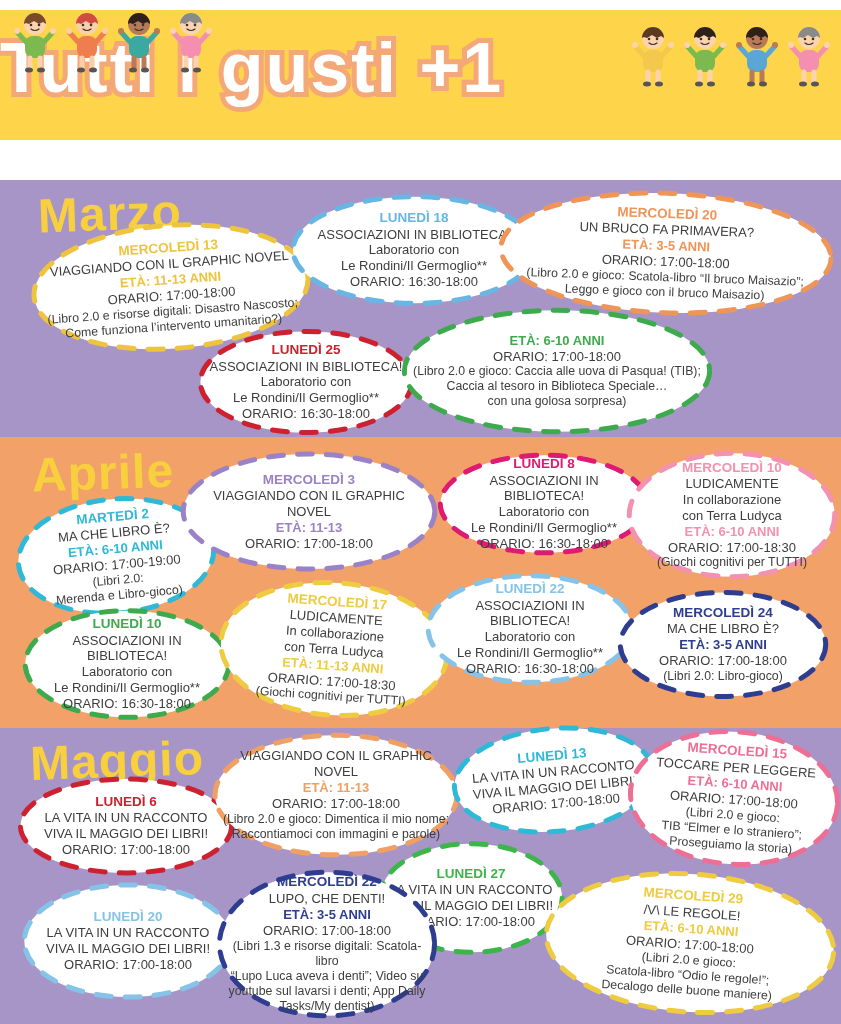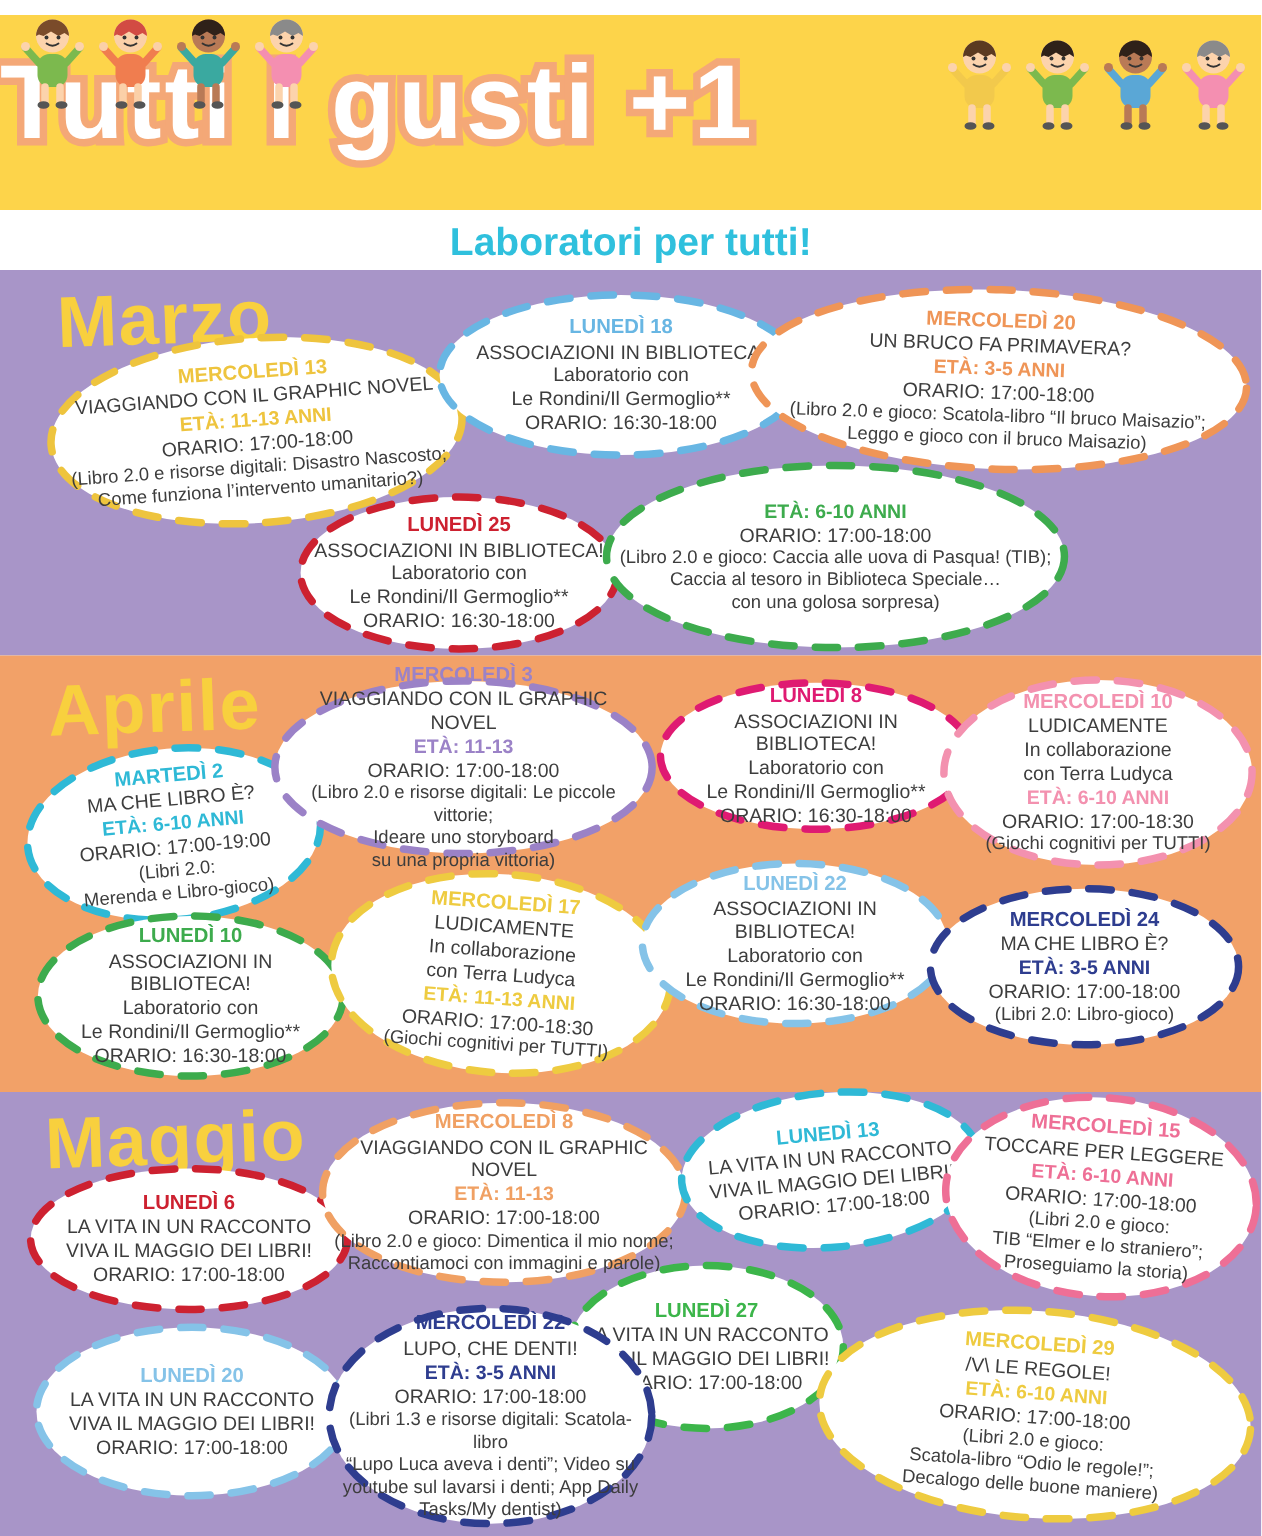--- a/index.html
+++ b/index.html
@@ -70,21 +70,20 @@
     <use href="#kid" x="156" style="--shirt:#f48fb1;--hair:#8a8a8a;--skin:#fcd3ac"></use>
   </svg>
   <svg class="kids kids-right" width="208" height="66" viewBox="0 0 208 66">
     <use href="#kid" x="0" style="--shirt:#f2c94c;--hair:#5b3a21;--skin:#fcd3ac"></use>
     <use href="#kid" x="52" style="--shirt:#7cb94e;--hair:#2f2119;--skin:#fcd3ac"></use>
     <use href="#kid" x="104" style="--shirt:#5aa7d6;--hair:#2f2119;--skin:#b97a56"></use>
     <use href="#kid" x="156" style="--shirt:#f48fb1;--hair:#8a8a8a;--skin:#fcd3ac"></use>
   </svg>
 
   <div class="main-title" style="--accent: #f4a877;">Tutti i gusti +1</div>
-  <div class="subtitle" style="--accent: #2fc0dd;">Laboratori per tutti!</div>
 
   
   <div class="section sec-marzo" style="background: rgb(168, 149, 200);"></div>
   <div class="month-title" style="left: 38px; top: 186px; --accent: #f8d03e;">Marzo</div>
 
   <div class="bubble" style="left: 28px; top: 220px; width: 286px; height: 134px; --rot: -4deg; --accent: #eec43e;">
     <svg class="ring">
         <ellipse cx="50%" cy="50%" rx="48%" ry="46%"></ellipse>
       </svg>
     <div class="content">
@@ -170,23 +169,20 @@
 
   <div class="bubble" style="left: 178px; top: 449px; width: 262px; height: 125px; --accent: #9b82c7;">
     <svg class="ring">
         <ellipse cx="50%" cy="50%" rx="48%" ry="46%"></ellipse>
       </svg>
     <div class="content">
       <span class="day">MERCOLEDÌ 3</span>
       <span class="etitle">VIAGGIANDO CON IL GRAPHIC NOVEL</span>
       <span class="age">ETÀ: 11-13</span>
       <span class="time">ORARIO: 17:00-18:00</span>
-      <span class="notes">(Libro 2.0 e risorse digitali: Le piccole vittorie;
-Ideare uno storyboard
-su una propria vittoria)</span>
     </div>
   </div>
 
   <div class="bubble" style="left: 436px; top: 451px; width: 216px; height: 106px; --accent: #df1a72;">
     <svg class="ring">
         <ellipse cx="50%" cy="50%" rx="48%" ry="46%"></ellipse>
       </svg>
     <div class="content">
       <span class="day">LUNEDÌ 8</span>
       <span class="etitle">ASSOCIAZIONI IN BIBLIOTECA!</span>
@@ -279,21 +275,20 @@
 VIVA IL MAGGIO DEI LIBRI!</span>
       <span class="time">ORARIO: 17:00-18:00</span>
     </div>
   </div>
 
   <div class="bubble" style="left: 210px; top: 730px; width: 252px; height: 130px; --accent: #f0a063;">
     <svg class="ring">
         <ellipse cx="50%" cy="50%" rx="48%" ry="46%"></ellipse>
       </svg>
     <div class="content">
-      <span class="day">MERCOLEDÌ 8</span>
       <span class="etitle">VIAGGIANDO CON IL GRAPHIC NOVEL</span>
       <span class="age">ETÀ: 11-13</span>
       <span class="time">ORARIO: 17:00-18:00</span>
       <span class="notes">(Libro 2.0 e gioco: Dimentica il mio nome;
 Raccontiamoci con immagini e parole)</span>
     </div>
   </div>
 
   <div class="bubble" style="left: 450px; top: 724px; width: 208px; height: 112px; --rot: -5deg; --accent: #2fb9d6;">
     <svg class="ring">

